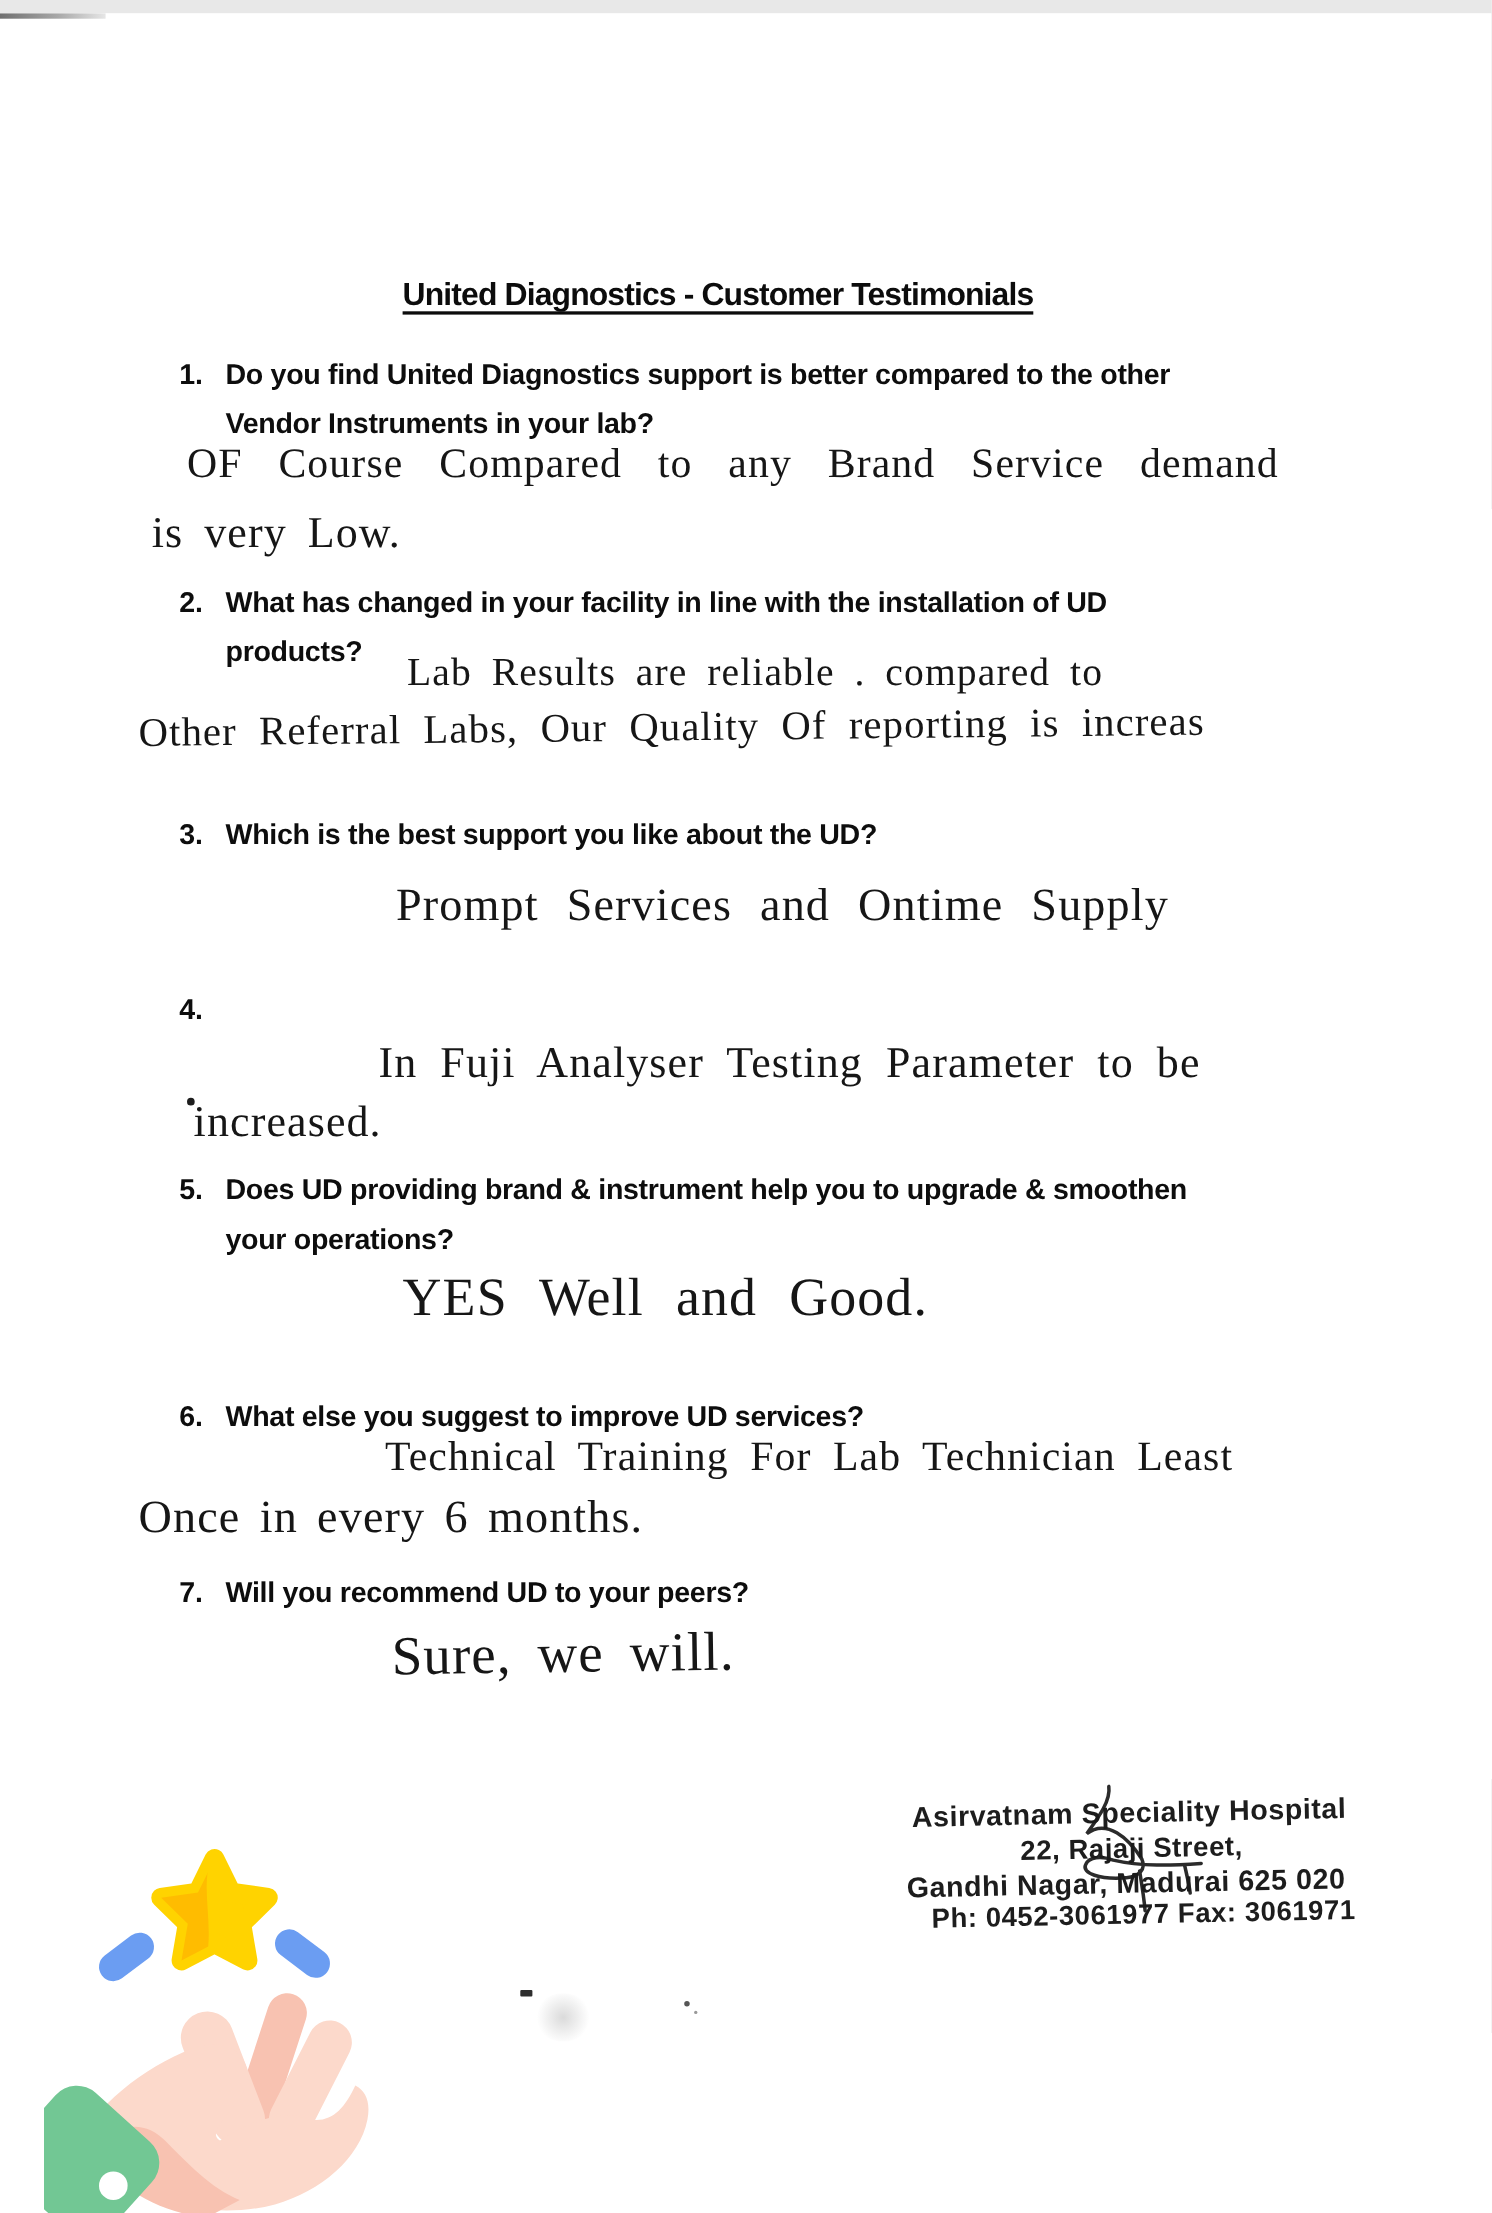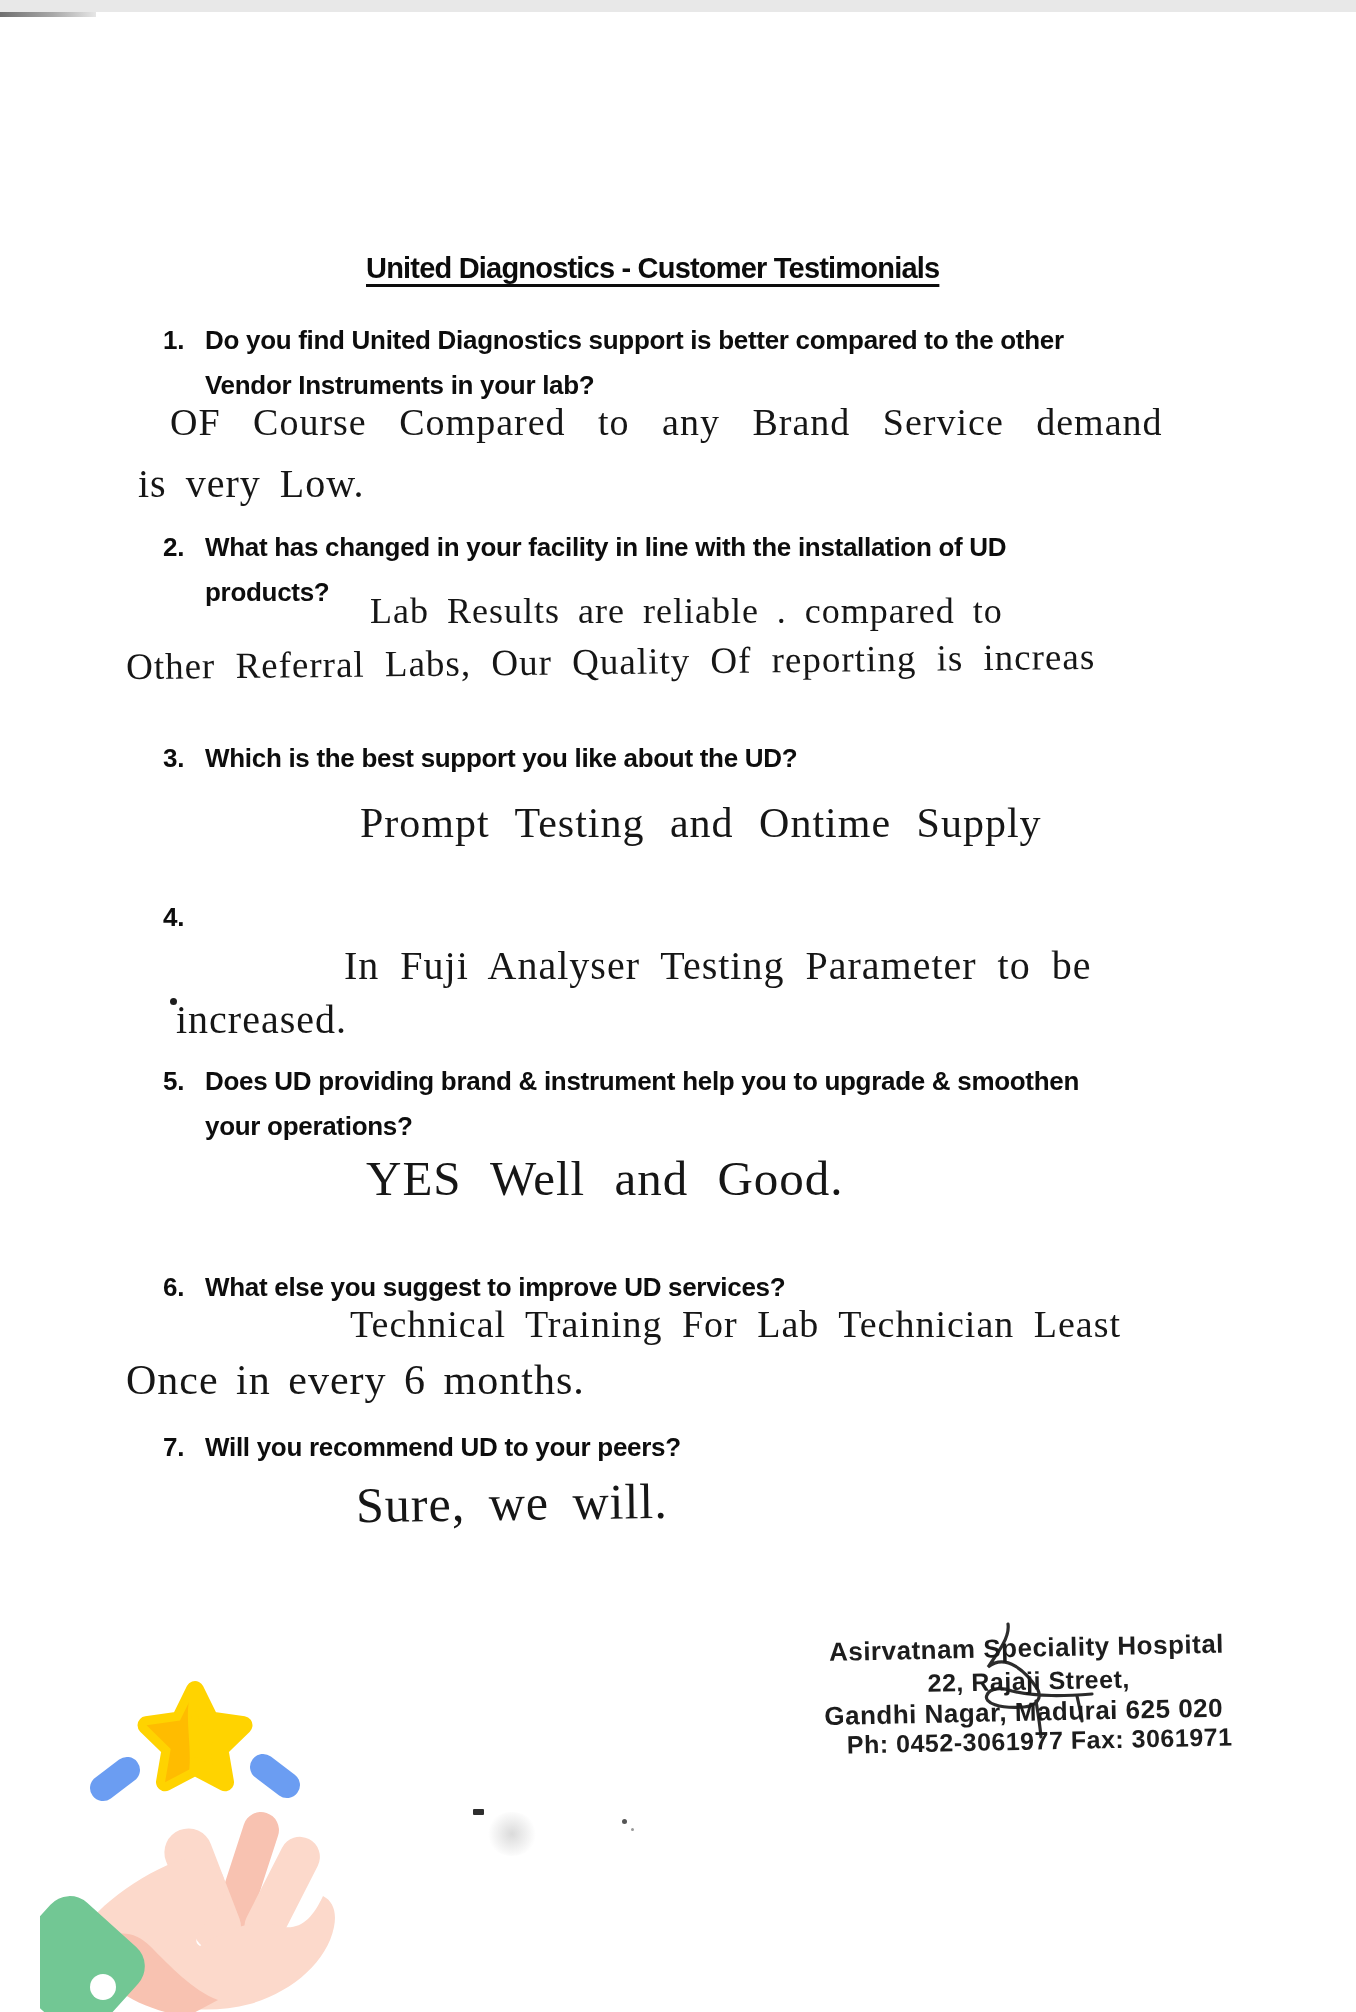--- a/index.html
+++ b/index.html
@@ -57,21 +57,21 @@
   <div class="hw" style="left:138px;top:448px;font-size:40px;word-spacing:8px">is very Low.</div>
 
   <div class="q-num" style="top:520px">2.</div>
   <div class="q-text" style="top:520px">What has changed in your facility in line with the installation of UD</div>
   <div class="q-text" style="top:565px">products?</div>
   <div class="hw" style="left:370px;top:578px;font-size:36px;word-spacing:8px">Lab Results are reliable . compared to</div>
   <div class="hw" style="left:126px;top:628px;font-size:37px;word-spacing:10px;transform:rotate(-0.6deg)">Other Referral Labs, Our Quality Of reporting is increas</div>
 
   <div class="q-num" style="top:731px">3.</div>
   <div class="q-text" style="top:731px">Which is the best support you like about the UD?</div>
-  <div class="hw" style="left:360px;top:787px;font-size:42px;word-spacing:14px">Prompt Testing and Ontime Supply</div>
+  <div class="hw" style="left:360px;top:787px;font-size:42px;word-spacing:14px">Prompt Services and Ontime Supply</div>
 
   <div class="q-num" style="top:890px">4.</div>
   <div class="hw" style="left:344px;top:930px;font-size:40px;word-spacing:10px">In Fuji Analyser Testing Parameter to be</div>
   <div class="hw" style="left:176px;top:984px;font-size:40px">increased.</div>
 
   <div class="q-num" style="top:1054px">5.</div>
   <div class="q-text" style="top:1054px">Does UD providing brand &amp; instrument help you to upgrade &amp; smoothen</div>
   <div class="q-text" style="top:1099px">your operations?</div>
   <div class="hw" style="left:366px;top:1138px;font-size:49px;word-spacing:16px">YES Well and Good.</div>
 

